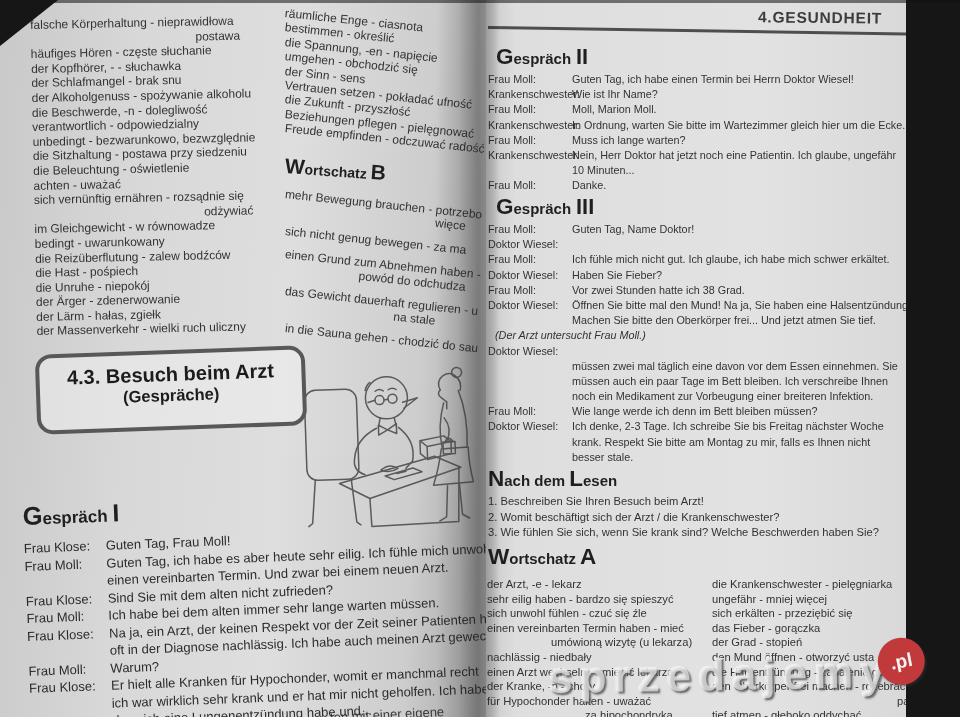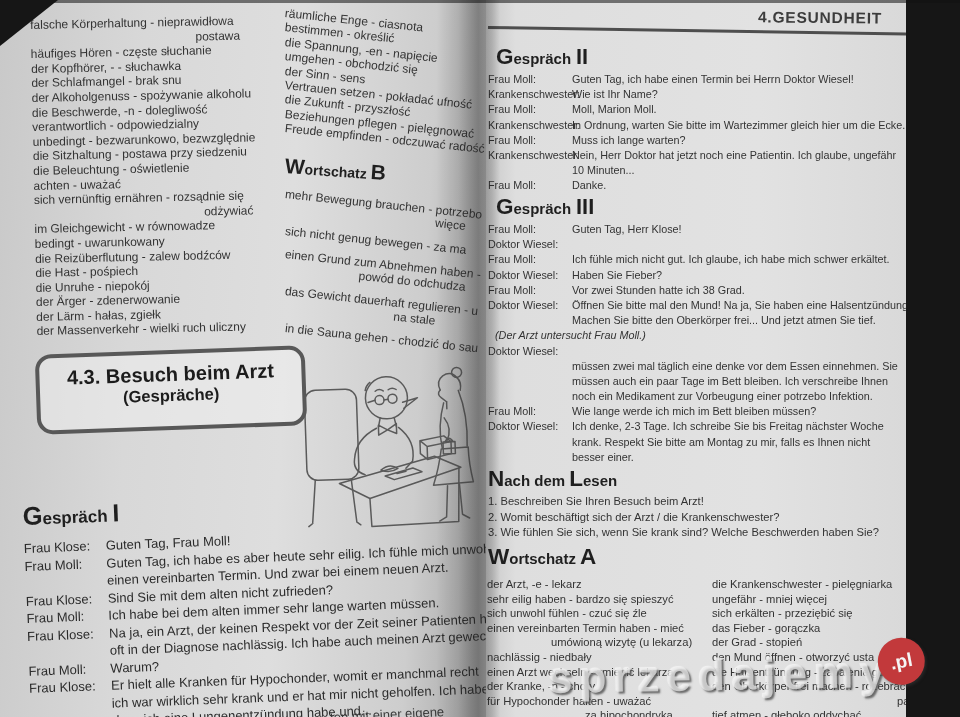--- a/index.html
+++ b/index.html
@@ -283,21 +283,21 @@
           <span class="spk">Frau Moll:</span>
           <span class="txt">Danke.</span>
         </div>
       </div>
 
     <h3 class="bigcap rh g3h"><span class="cap">G</span><span>espräch</span><span class="num">III</span></h3>
     <div class="g3">
 
     <div class="drow">
           <span class="spk">Frau Moll:</span>
-          <span class="txt">Guten Tag, Herr Klose!</span>
+          <span class="txt">Guten Tag, Name Doktor!</span>
         </div>
         <div class="drow">
           <span class="spk">Doktor Wiesel:</span>
         </div>
         <div class="drow">
           <span class="spk">Frau Moll:</span>
           <span class="txt">Ich fühle mich nicht gut. Ich glaube, ich habe mich schwer erkältet.</span>
         </div>
         <div class="drow">
           <span class="spk">Doktor Wiesel:</span>
@@ -316,45 +316,45 @@
           <span class="txt">Machen Sie bitte den Oberkörper frei... Und jetzt atmen Sie tief.</span>
         </div>
         <div class="drow stage">
           <span class="txt">(Der Arzt untersucht Frau Moll.)</span>
         </div>
         <div class="drow">
           <span class="spk">Doktor Wiesel:</span>
         </div>
         <div class="drow">
           <span class="spk"></span>
-          <span class="txt">müssen zwei mal täglich eine denke vor dem Essen einnehmen. Sie</span>
+          <span class="txt">müssen zwei mal täglich eine davon vor dem Essen einnehmen. Sie</span>
         </div>
         <div class="drow">
           <span class="spk"></span>
           <span class="txt">müssen auch ein paar Tage im Bett bleiben. Ich verschreibe Ihnen</span>
         </div>
         <div class="drow">
           <span class="spk"></span>
-          <span class="txt">noch ein Medikament zur Vorbeugung einer potrzebo Infektion.</span>
-        </div>
-        <div class="drow">
-          <span class="spk">Frau Moll:</span>
-          <span class="txt">Wie lange werde ich mich im Bett bleiben müssen?</span>
+          <span class="txt">noch ein Medikament zur Vorbeugung einer breiteren Infektion.</span>
+        </div>
+        <div class="drow">
+          <span class="spk">Frau Moll:</span>
+          <span class="txt">Wie lange werde ich denn im Bett bleiben müssen?</span>
         </div>
         <div class="drow">
           <span class="spk">Doktor Wiesel:</span>
           <span class="txt">Ich denke, 2-3 Tage. Ich schreibe Sie bis Freitag nächster Woche</span>
         </div>
         <div class="drow">
           <span class="spk"></span>
           <span class="txt">krank. Respekt Sie bitte am Montag zu mir, falls es Ihnen nicht</span>
         </div>
         <div class="drow">
           <span class="spk"></span>
-          <span class="txt">besser einer.</span>
+          <span class="txt">besser stale.</span>
         </div>
       </div>
 
     <h3 class="bigcap rh ndlh"><span class="cap">N</span><span>ach dem </span><span class="cap">L</span><span>esen</span></h3>
     <div class="questions">
 
     <div class="vline">1. Beschreiben Sie Ihren Besuch beim Arzt!</div>
         <div class="vline">2. Womit beschäftigt sich der Arzt / die Krankenschwester?</div>
         <div class="vline">3. Wie fühlen Sie sich, wenn Sie krank sind? Welche Beschwerden haben Sie?</div>
       </div>

